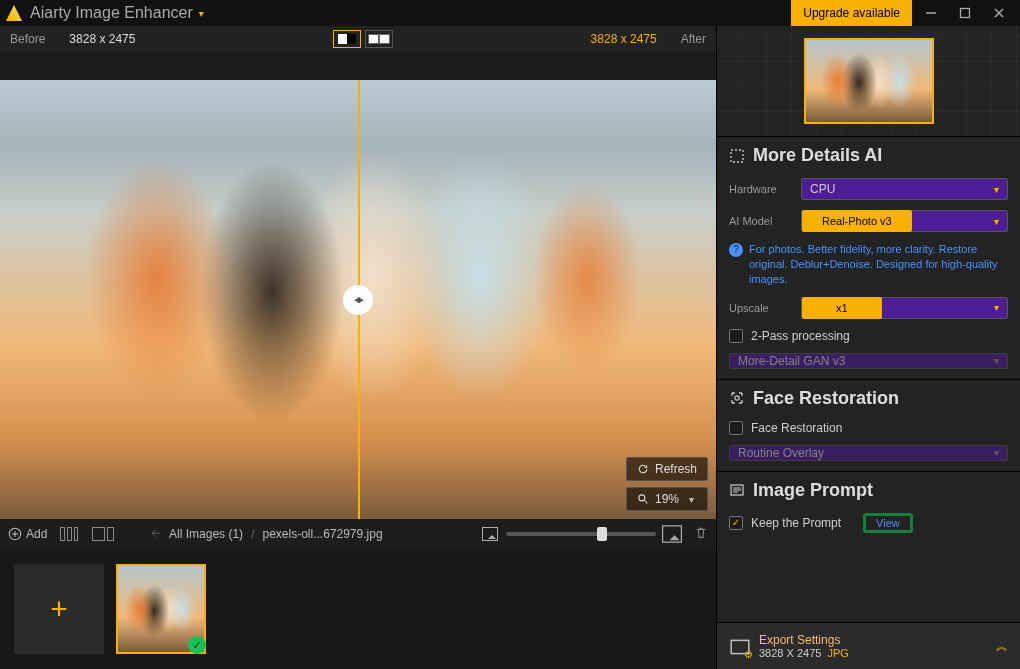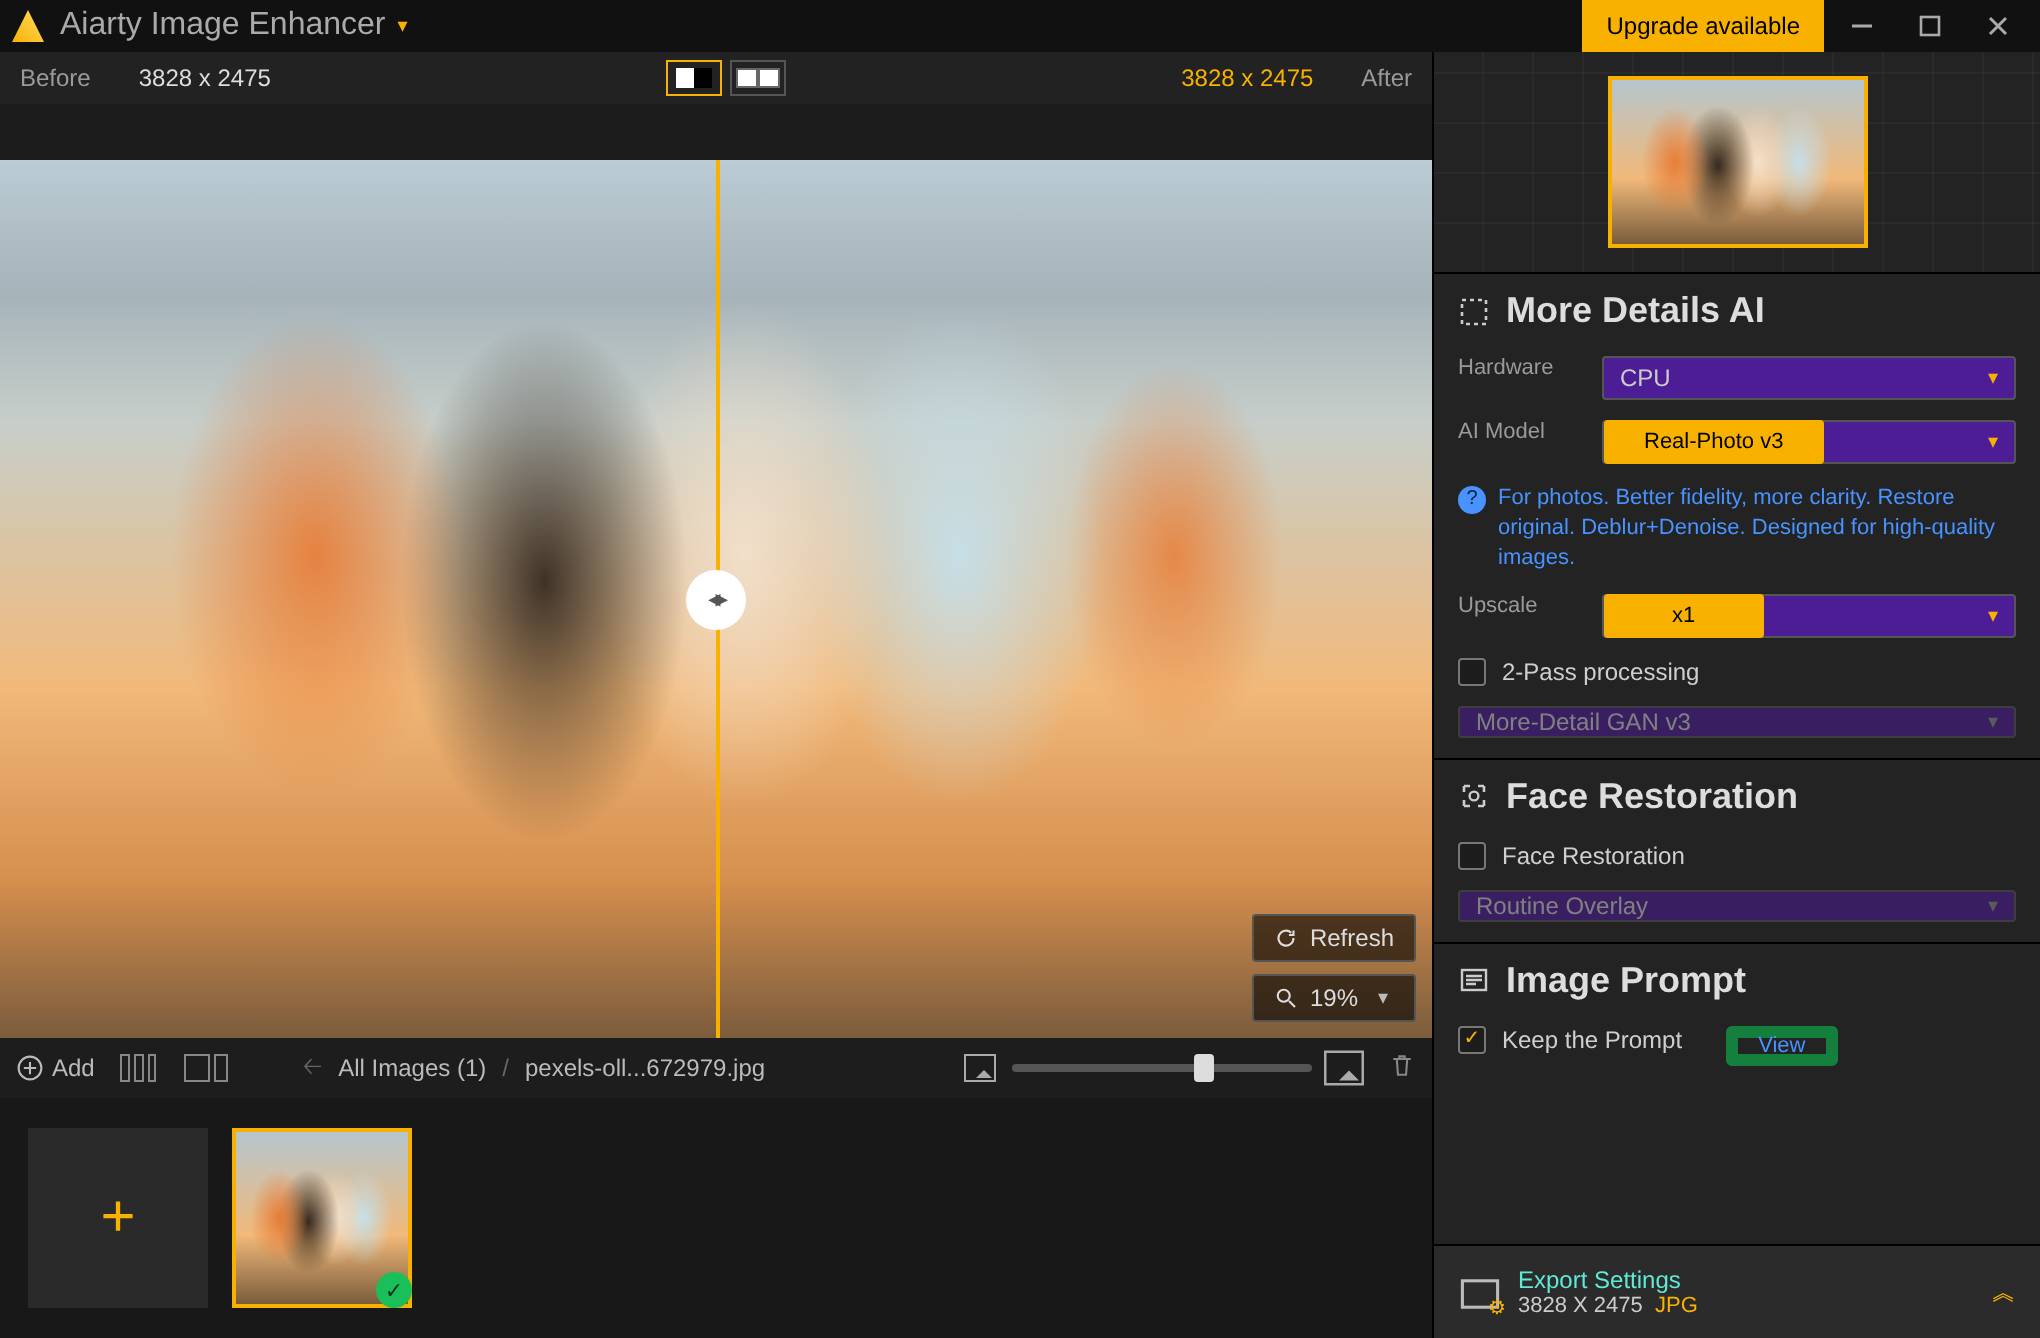--- a/index.html
+++ b/index.html
@@ -92,37 +92,37 @@
   .rthumb-area{height:110px;background:repeating-linear-gradient(90deg,transparent 0,transparent 24px,rgba(255,255,255,.03) 24px,rgba(255,255,255,.03) 25px),repeating-linear-gradient(0deg,transparent 0,transparent 24px,rgba(255,255,255,.03) 24px,rgba(255,255,255,.03) 25px);display:flex;align-items:center;justify-content:center;}
   .rthumb{width:130px;height:86px;border:2px solid var(--accent);background:linear-gradient(180deg,#b6c6cd 0%,#f1b97a 60%,#7a5c3c 100%);position:relative;}
   .rthumb::before{content:"";position:absolute;inset:0;background:
       radial-gradient(28px 46px at 25% 50%, rgba(231,119,48,.9), transparent 60%),
       radial-gradient(28px 46px at 42% 52%, rgba(34,26,20,.9), transparent 65%),
       radial-gradient(28px 46px at 58% 50%, rgba(244,226,206,.95), transparent 60%),
       radial-gradient(28px 46px at 74% 50%, rgba(196,225,238,.95), transparent 60%);}
   .section-h{display:flex;align-items:center;gap:8px;padding:8px 12px;font-weight:600;color:#ddd;font-size:18px;border-top:1px solid #000;}
   .section-h svg{width:16px;height:16px;}
   .section-body{padding:4px 12px 10px 12px;display:flex;flex-direction:column;gap:10px;}
-  .row{display:flex;align-items:flex-start;gap:8px;}
+  .row{display:flex;align-items:center;gap:8px;}
   .lbl{width:64px;font-size:11px;color:#9a9a9a;}
   .select-like{flex:1;height:22px;background:#4c1d95;border:1px solid #555;display:flex;align-items:center;justify-content:space-between;padding:0 8px;border-radius:2px;color:#ccc;}
   .select-like.disabled{opacity:.55;}
   .select-like .chev{color:var(--accent);font-size:10px;}
   .pill{height:22px;background:var(--accent);color:#000;padding:0 20px;border-radius:2px;display:flex;align-items:center;font-size:11px;}
   .hint{display:flex;gap:6px;color:var(--link);font-size:11px;line-height:1.35;}
   .hint .qicon{width:14px;height:14px;border-radius:50%;background:var(--link);color:#06203d;display:flex;align-items:center;justify-content:center;font-size:10px;flex:none;margin-top:1px;}
   .chk{width:14px;height:14px;border:1px solid #777;border-radius:2px;display:inline-flex;align-items:center;justify-content:center;background:#1c1c1c;}
   .chk.checked::after{content:"✓";color:var(--accent);font-size:10px;line-height:1;}
-  .viewbtn{border:6px solid #15803d;color:var(--link);height:20px;padding:0 10px;border-radius:3px;display:flex;align-items:center;font-size:11px;}
+  .viewbtn{border:3px solid #15803d;color:var(--link);height:20px;padding:0 10px;border-radius:3px;display:flex;align-items:center;font-size:11px;}
   
   .export{display:flex;align-items:center;gap:10px;padding:10px 12px;background:#2b2b2b;border-top:1px solid #000;margin-top:auto;}
   .export .cfg{width:20px;height:20px;color:#bbb;position:relative;}
   .export .cfg svg{width:22px;height:22px;}
   .export .cfg .gear{position:absolute;right:-4px;bottom:-4px;color:var(--accent);font-size:10px;}
-  .export .txt .l1{font-size:12px;color:#5eead4;}
+  .export .txt .l1{font-size:12px;color:#fdba74;}
   .export .txt .l2{font-size:11px;color:#ccc;}
   .export .txt .fmt{color:var(--accent);}
   .export .expand{margin-left:auto;color:var(--accent);font-size:12px;}
   .runwrap{height:92px;display:flex;align-items:center;justify-content:flex-end;padding:0 20px;background:#232323;}
   .runbtn{width:70px;height:70px;border-radius:50%;background:radial-gradient(circle at 35% 30%,#7ccff9,#0a6fbf 55%,#043a69 100%);box-shadow:0 0 12px rgba(30,140,220,.8),inset 0 0 0 3px rgba(255,255,255,.15);display:flex;align-items:center;justify-content:center;color:#fff;font-weight:800;font-style:italic;font-size:16px;letter-spacing:.5px;}
 </style>
 </head>
 <body>
 
 <div class="titlebar">

